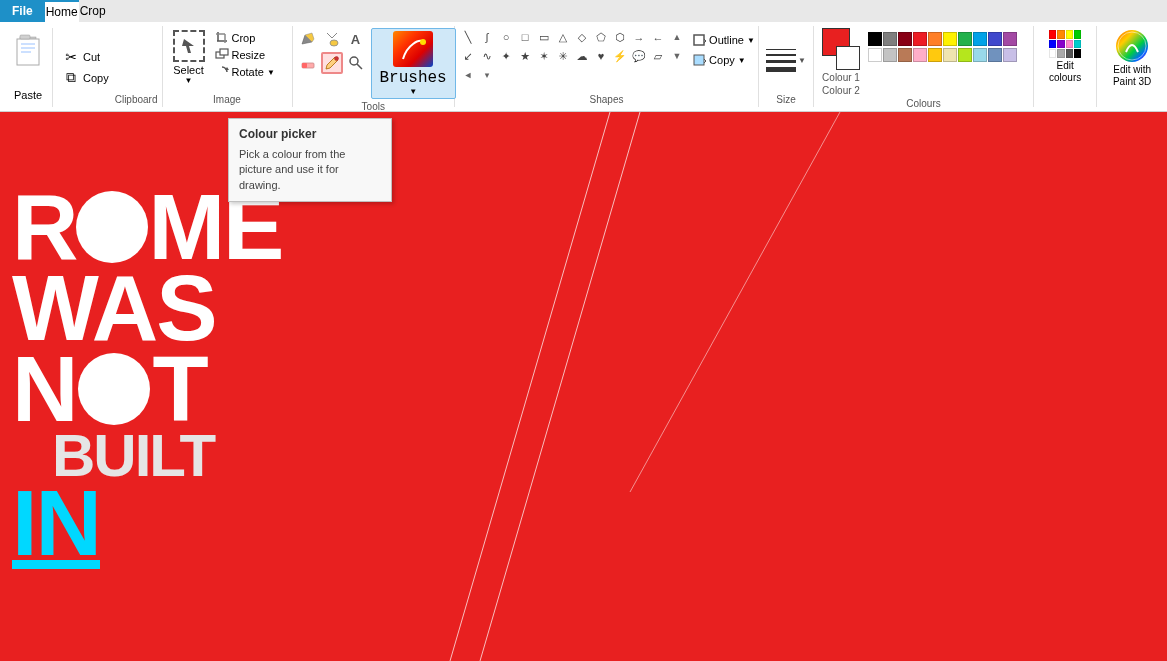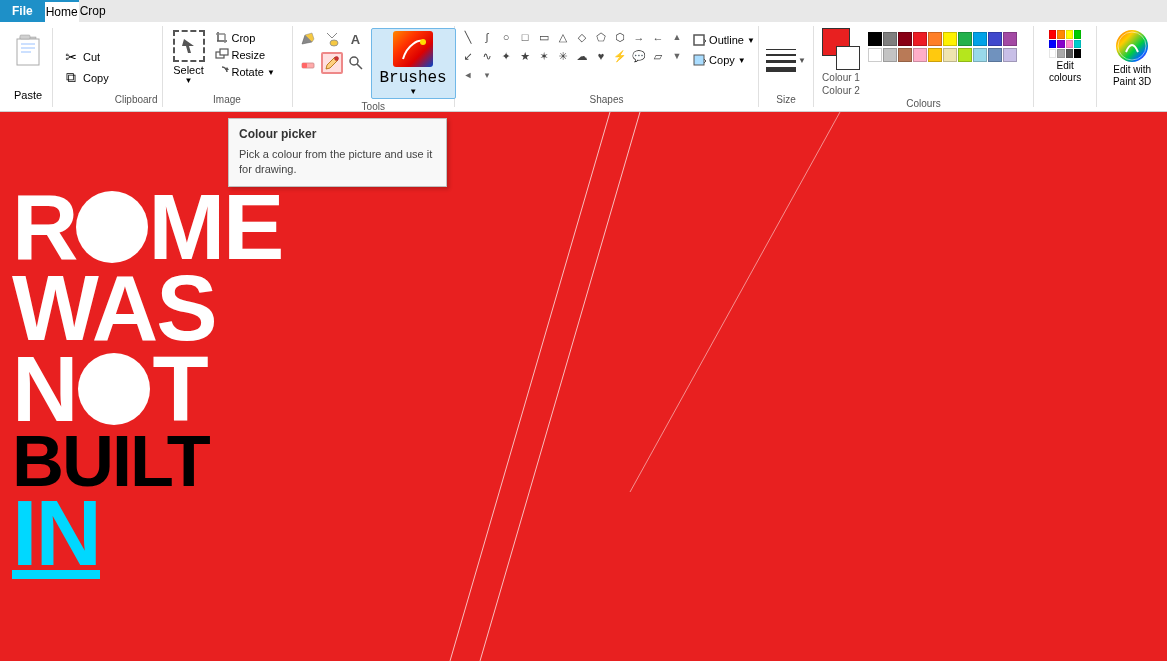--- a/index.html
+++ b/index.html
@@ -251,21 +251,21 @@
     }
 
     
     .tooltip {
       position: absolute;
       top: 118px;
       left: 228px;
       background: #f8f8f8;
       border: 1px solid #c0c0c0;
       padding: 8px 10px;
-      width: 219px;
+      width: 164px;
       box-shadow: 2px 2px 4px rgba(0,0,0,0.2);
       z-index: 100;
     }
     .tooltip-title {
       font-weight: bold;
       font-size: 12px;
       margin-bottom: 6px;
       color: #333;
     }
     .tooltip-text {
@@ -610,21 +610,21 @@
         <span>R</span>
         <span style="display:inline-block;width:72px;height:72px;border-radius:50%;background:white;vertical-align:middle;"></span>
         <span>ME</span>
       </div>
       <div style="font-size:92px;letter-spacing:-2px;">WAS</div>
       <div style="font-size:92px;letter-spacing:-2px;display:flex;align-items:center;">
         N
         <span style="display:inline-block;width:72px;height:72px;border-radius:50%;background:white;vertical-align:middle;margin:0 2px;"></span>
         T
       </div>
-      <div style="font-size:72px;letter-spacing:-2px;color:#000000;">BUILT</div>
+      <div style="font-size:60px;letter-spacing:-2px;color:#e5e5e5;margin-left:40px;">BUILT</div>
       <div style="font-size:92px;letter-spacing:-2px;color:#00d8ff;text-decoration:underline;">IN</div>
     </div>
 
     <svg class="diagonal-lines" xmlns="http://www.w3.org/2000/svg" width="100%" height="100%">
       <line x1="610" y1="0" x2="450" y2="549" stroke="white" stroke-width="1" opacity="0.7"></line>
       <line x1="640" y1="0" x2="480" y2="549" stroke="white" stroke-width="1" opacity="0.7"></line>
       <line x1="840" y1="0" x2="630" y2="380" stroke="white" stroke-width="1" opacity="0.5"></line>
     </svg>
   </div>
 </div>

